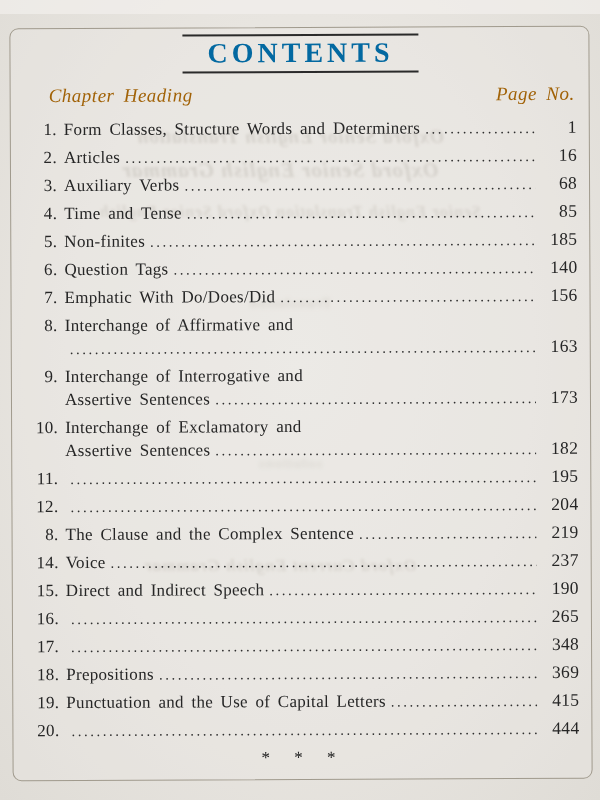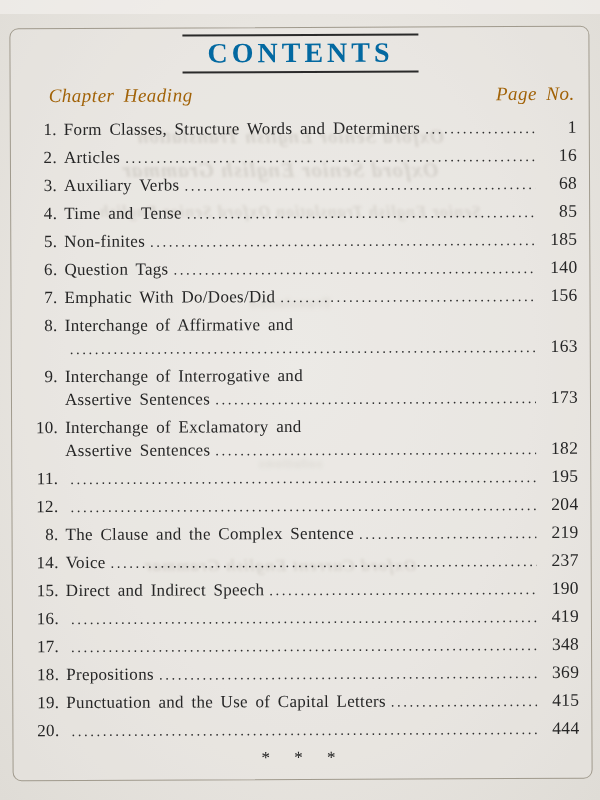--- a/index.html
+++ b/index.html
@@ -208,21 +208,21 @@
     <div class="row">
       <span class="num">15.</span>
       <span class="t">Direct and Indirect Speech</span>
       <span class="leader"></span>
       <span class="pg">190</span>
     </div>
 
     <div class="row">
       <span class="num">16.</span>
       <span class="leader"></span>
-      <span class="pg">419</span>
+      <span class="pg">265</span>
     </div>
 
     <div class="row">
       <span class="num">17.</span>
       <span class="leader"></span>
       <span class="pg">348</span>
     </div>
 
     <div class="row">
       <span class="num">18.</span>

